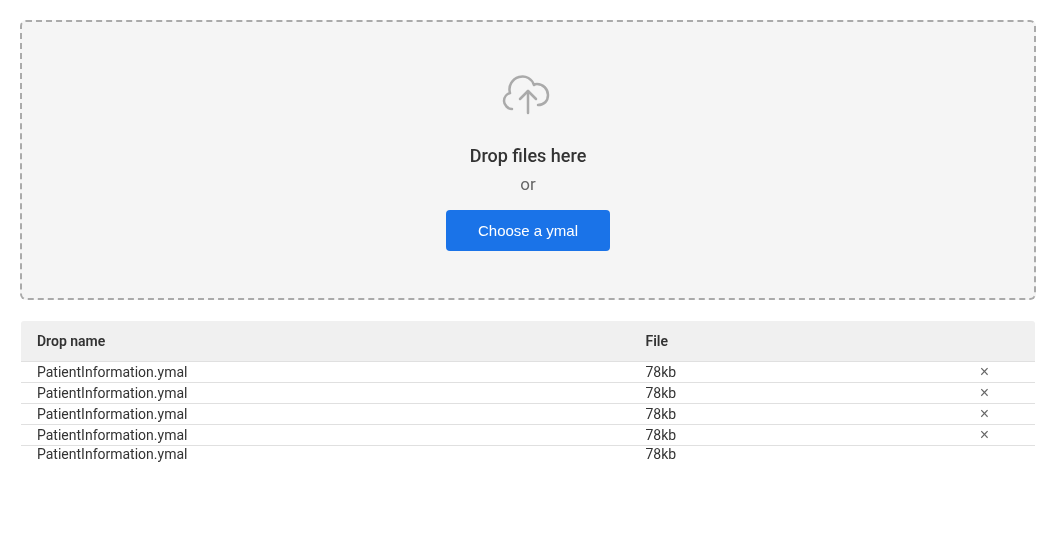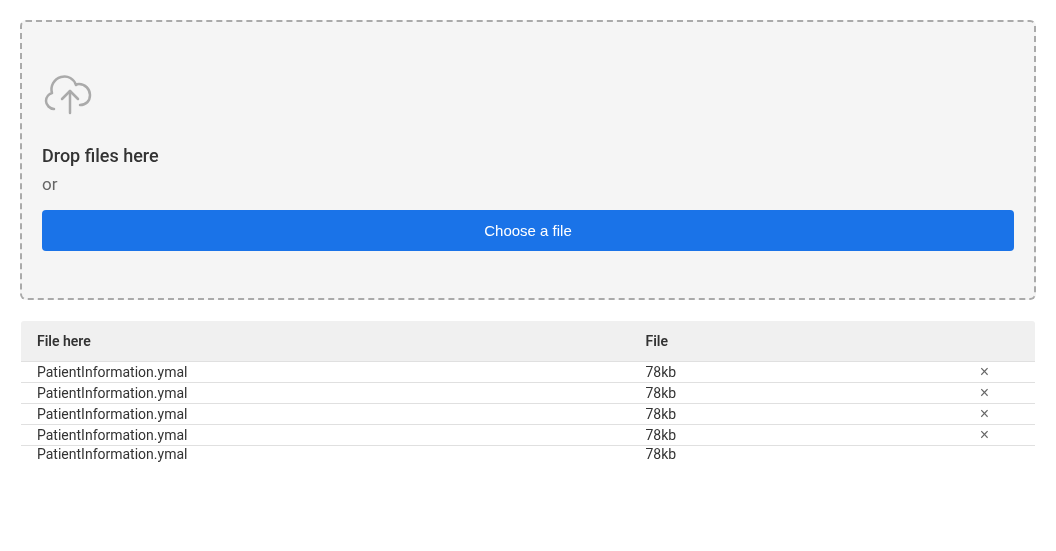--- a/index.html
+++ b/index.html
@@ -16,20 +16,21 @@
       padding: 20px;
       color: #333;
     }
 
     .drop-zone {
       border: 2px dashed #aaa;
       border-radius: 6px;
       background: #f5f5f5;
       display: flex;
       flex-direction: column;
+      align-items: center;
       justify-content: center;
       padding: 40px 20px;
       margin-bottom: 20px;
       min-height: 280px;
     }
 
     .upload-icon {
       margin-bottom: 16px;
       color: #999;
     }
@@ -126,27 +127,27 @@
     <svg viewBox="0 0 56 56" fill="none" stroke="#aaa" stroke-width="2.5" stroke-linecap="round" stroke-linejoin="round">
 
       <path d="M38 36 C44 36 48 32 48 26 C48 20 43 15 37 15 C36 15 35 15 34 16 C32 10 26 6 19 8 C12 10 8 17 10 24 C7 25 4 28 4 32 C4 36 8 40 12 40" stroke="#aaa" fill="none"></path>
 
       <line x1="28" y1="22" x2="28" y2="44"></line>
       <polyline points="20,30 28,22 36,30"></polyline>
     </svg>
   </div>
   <div class="drop-text">Drop files here</div>
   <div class="or-text">or</div>
-  <button class="choose-btn">Choose a file</button>
+  <button class="choose-btn">Choose a ymal</button>
 </div>
 
 <table class="file-table">
   <thead>
     <tr>
-      <th class="col-name">File here</th>
+      <th class="col-name">Drop name</th>
       <th class="col-size">File</th>
       <th class="col-action"></th>
     </tr>
   </thead>
   <tbody id="file-table-body">
   <tr>
         <td class="col-name">PatientInformation.ymal</td>
         <td class="col-size">78kb</td>
         <td class="col-action"><button class="remove-btn">×</button></td>
       </tr>

